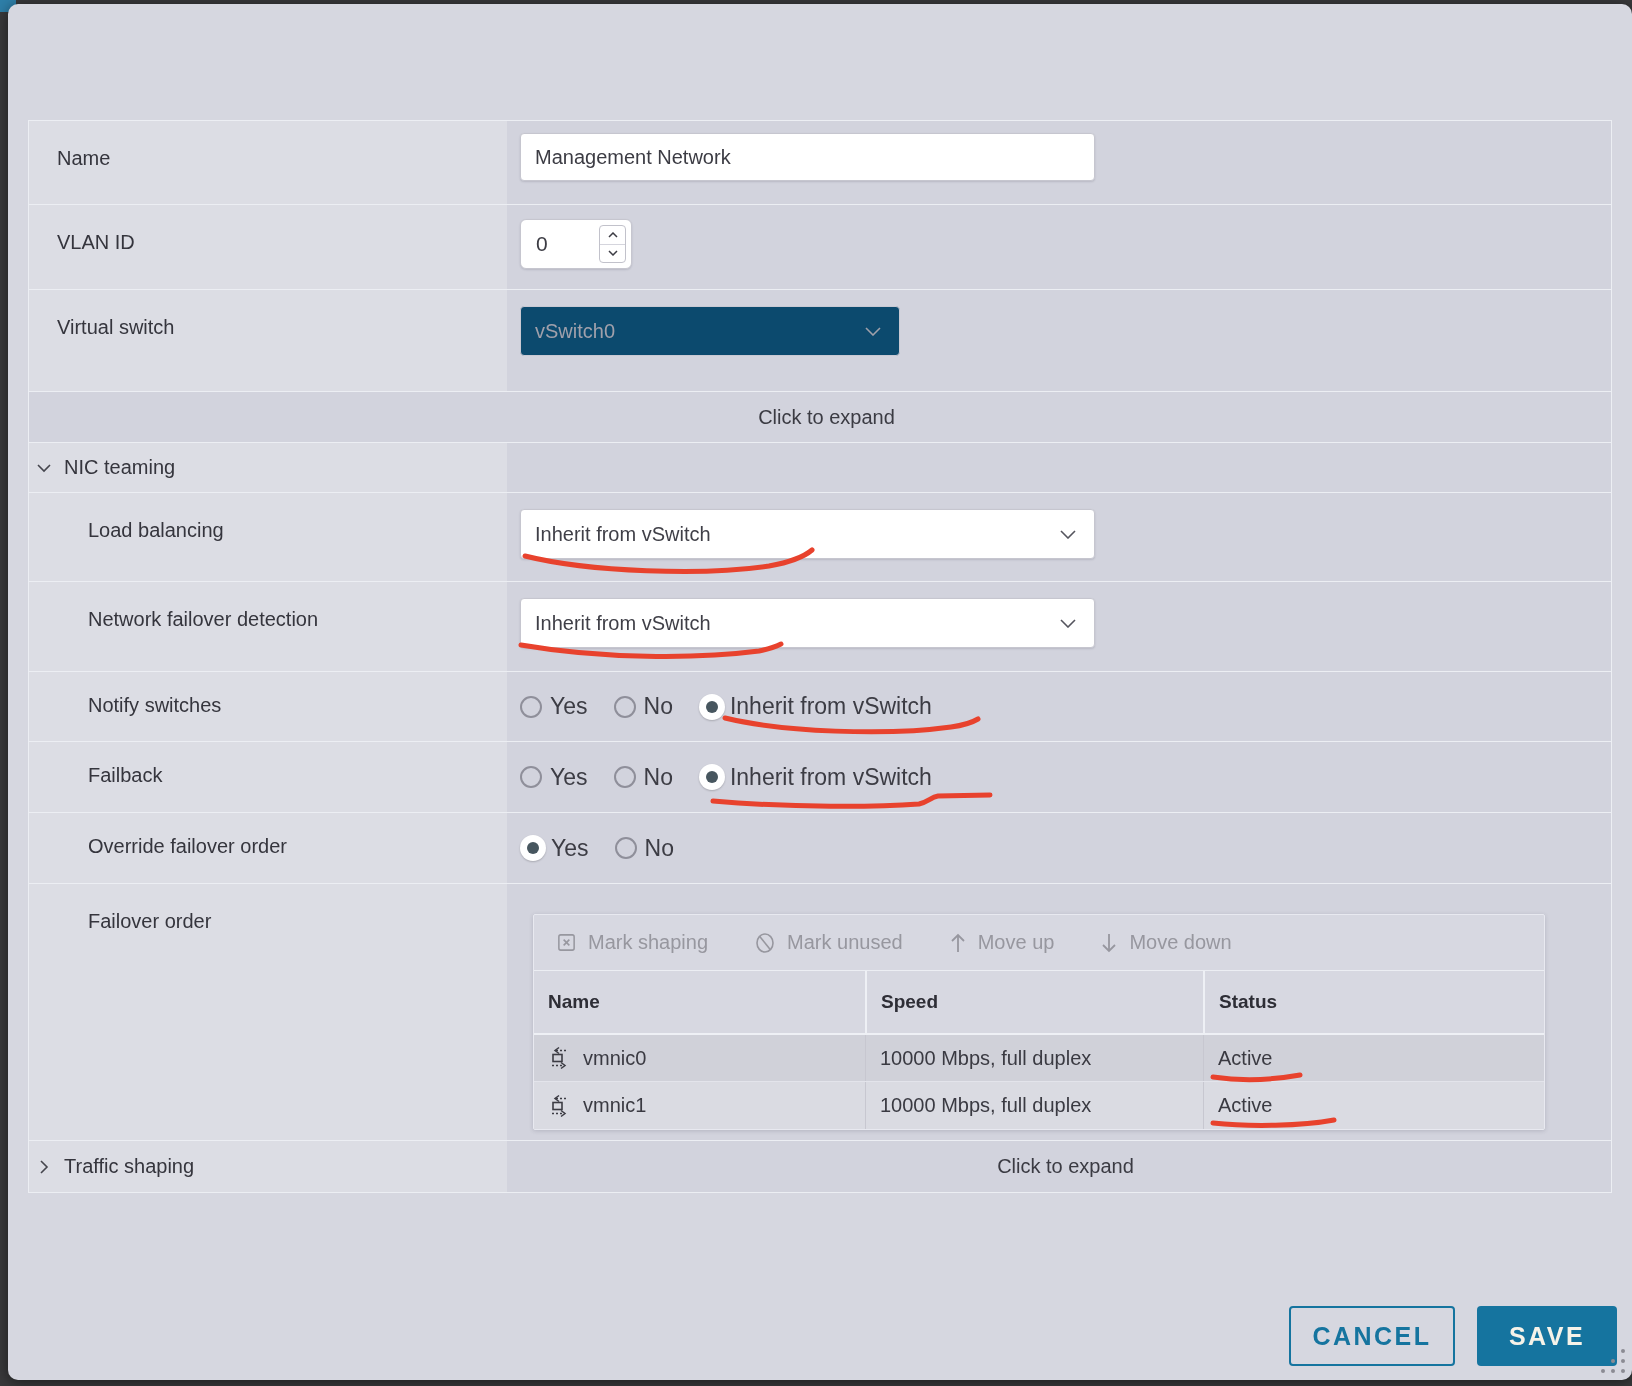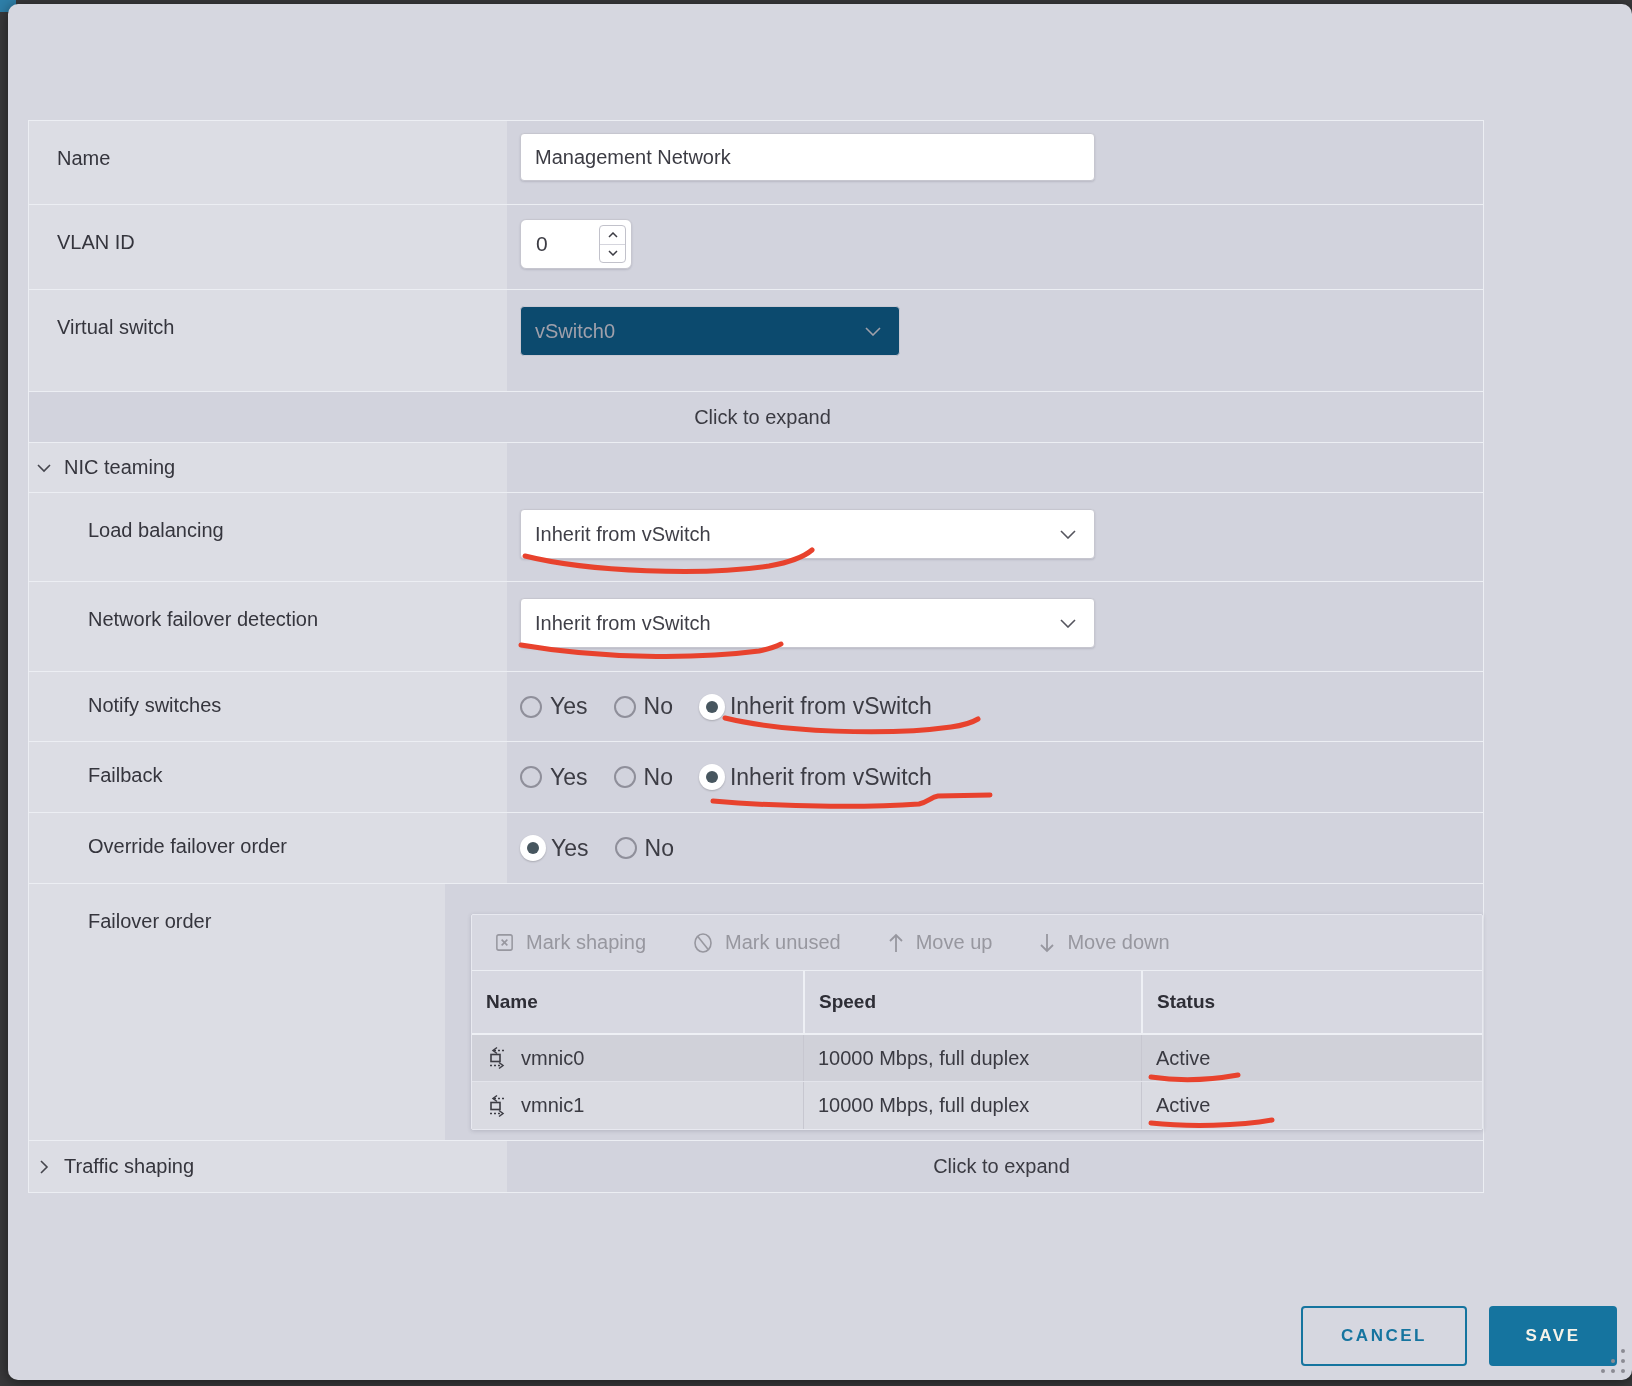--- a/index.html
+++ b/index.html
@@ -8,21 +8,21 @@
   .blue-speck { position:absolute; left:0; top:0; width:16px; height:12px; background:#2e7fa9; }
   .dialog { position:absolute; left:8px; top:4px; right:0; bottom:6px; background:#d6d7e0;
             border-radius:10px; box-shadow:0 2px 14px rgba(0,0,0,.5); }
 
   
   .title-bar { display:flex; align-items:flex-start; gap:14px; padding:28px 0 0 24px; height:112px; }
   .title-bar svg { margin-top:3px; }
   .title-text { font-size:27px; color:#3e3e46; font-weight:500; letter-spacing:.2px; }
 
   
-  .grid { position:absolute; left:20px; top:116px; width:1456px; border:1.5px solid #eceef3; border-bottom:none; }
+  .grid { position:absolute; left:20px; top:116px; width:1584px; border:1.5px solid #eceef3; border-bottom:none; }
   .row { display:flex; border-bottom:1.5px solid #eceef3; }
   .cell-label { width:478px; background:#dcdde4; padding:26px 0 0 28px; font-size:20px; color:#35353d; }
   .cell-label.sub { padding-left:59px; }
   .cell-field { flex:1; background:#d2d3dd; padding:12px 0 0 13px; font-size:20px; color:#3b3b43; }
 
   .r-name { height:84px; } .r-vlan { height:85px; } .r-vswitch { height:102px; }
   .r-section { height:51px; } .r-nicteam { height:50px; }
   .r-loadbal { height:89px; } .r-netfail { height:90px; }
   .r-radio { height:70px; } .r-failback { height:71px; } .r-override { height:71px; }
   .r-foorder { height:257px; } .r-traffic { height:52px; }
@@ -81,24 +81,24 @@
   .mark { position:absolute; pointer-events:none; }
   .mark path { stroke:#e8422d; stroke-width:5; fill:none; stroke-linecap:round; stroke-linejoin:round; }
   .mark-select { left:-2px; bottom:-20px; }
   .mark-select2 { left:-4px; bottom:-16px; }
   .mark-radio { left:22px; bottom:-20px; }
   .mark-radio2 { left:10px; bottom:-22px; }
   .mark-status { left:-8px; bottom:-13px; }
 
   
   .footer-buttons { position:absolute; right:15px; bottom:14px; display:flex; gap:22px; }
-  .btn { height:60px; border-radius:4px; font-size:17px; font-weight:700; letter-spacing:2.5px;
+  .btn { height:60px; border-radius:4px; font-size:25px; font-weight:700; letter-spacing:2.5px;
          display:flex; align-items:center; justify-content:center; font-family:inherit; cursor:pointer; }
   .btn-cancel { width:166px; background:transparent; border:2px solid #15749f; color:#15749f; }
-  .btn-save { width:128px; background:#15749f; border:none; color:#f6f3e9; }
+  .btn-save { width:140px; background:#15749f; border:none; color:#f6f3e9; }
   .resize-grip { position:absolute; right:6px; bottom:6px; }
 </style>
 </head>
 <body>
 
 <div class="page">
   <div class="blue-speck"></div>
 
   <div class="dialog">
 

